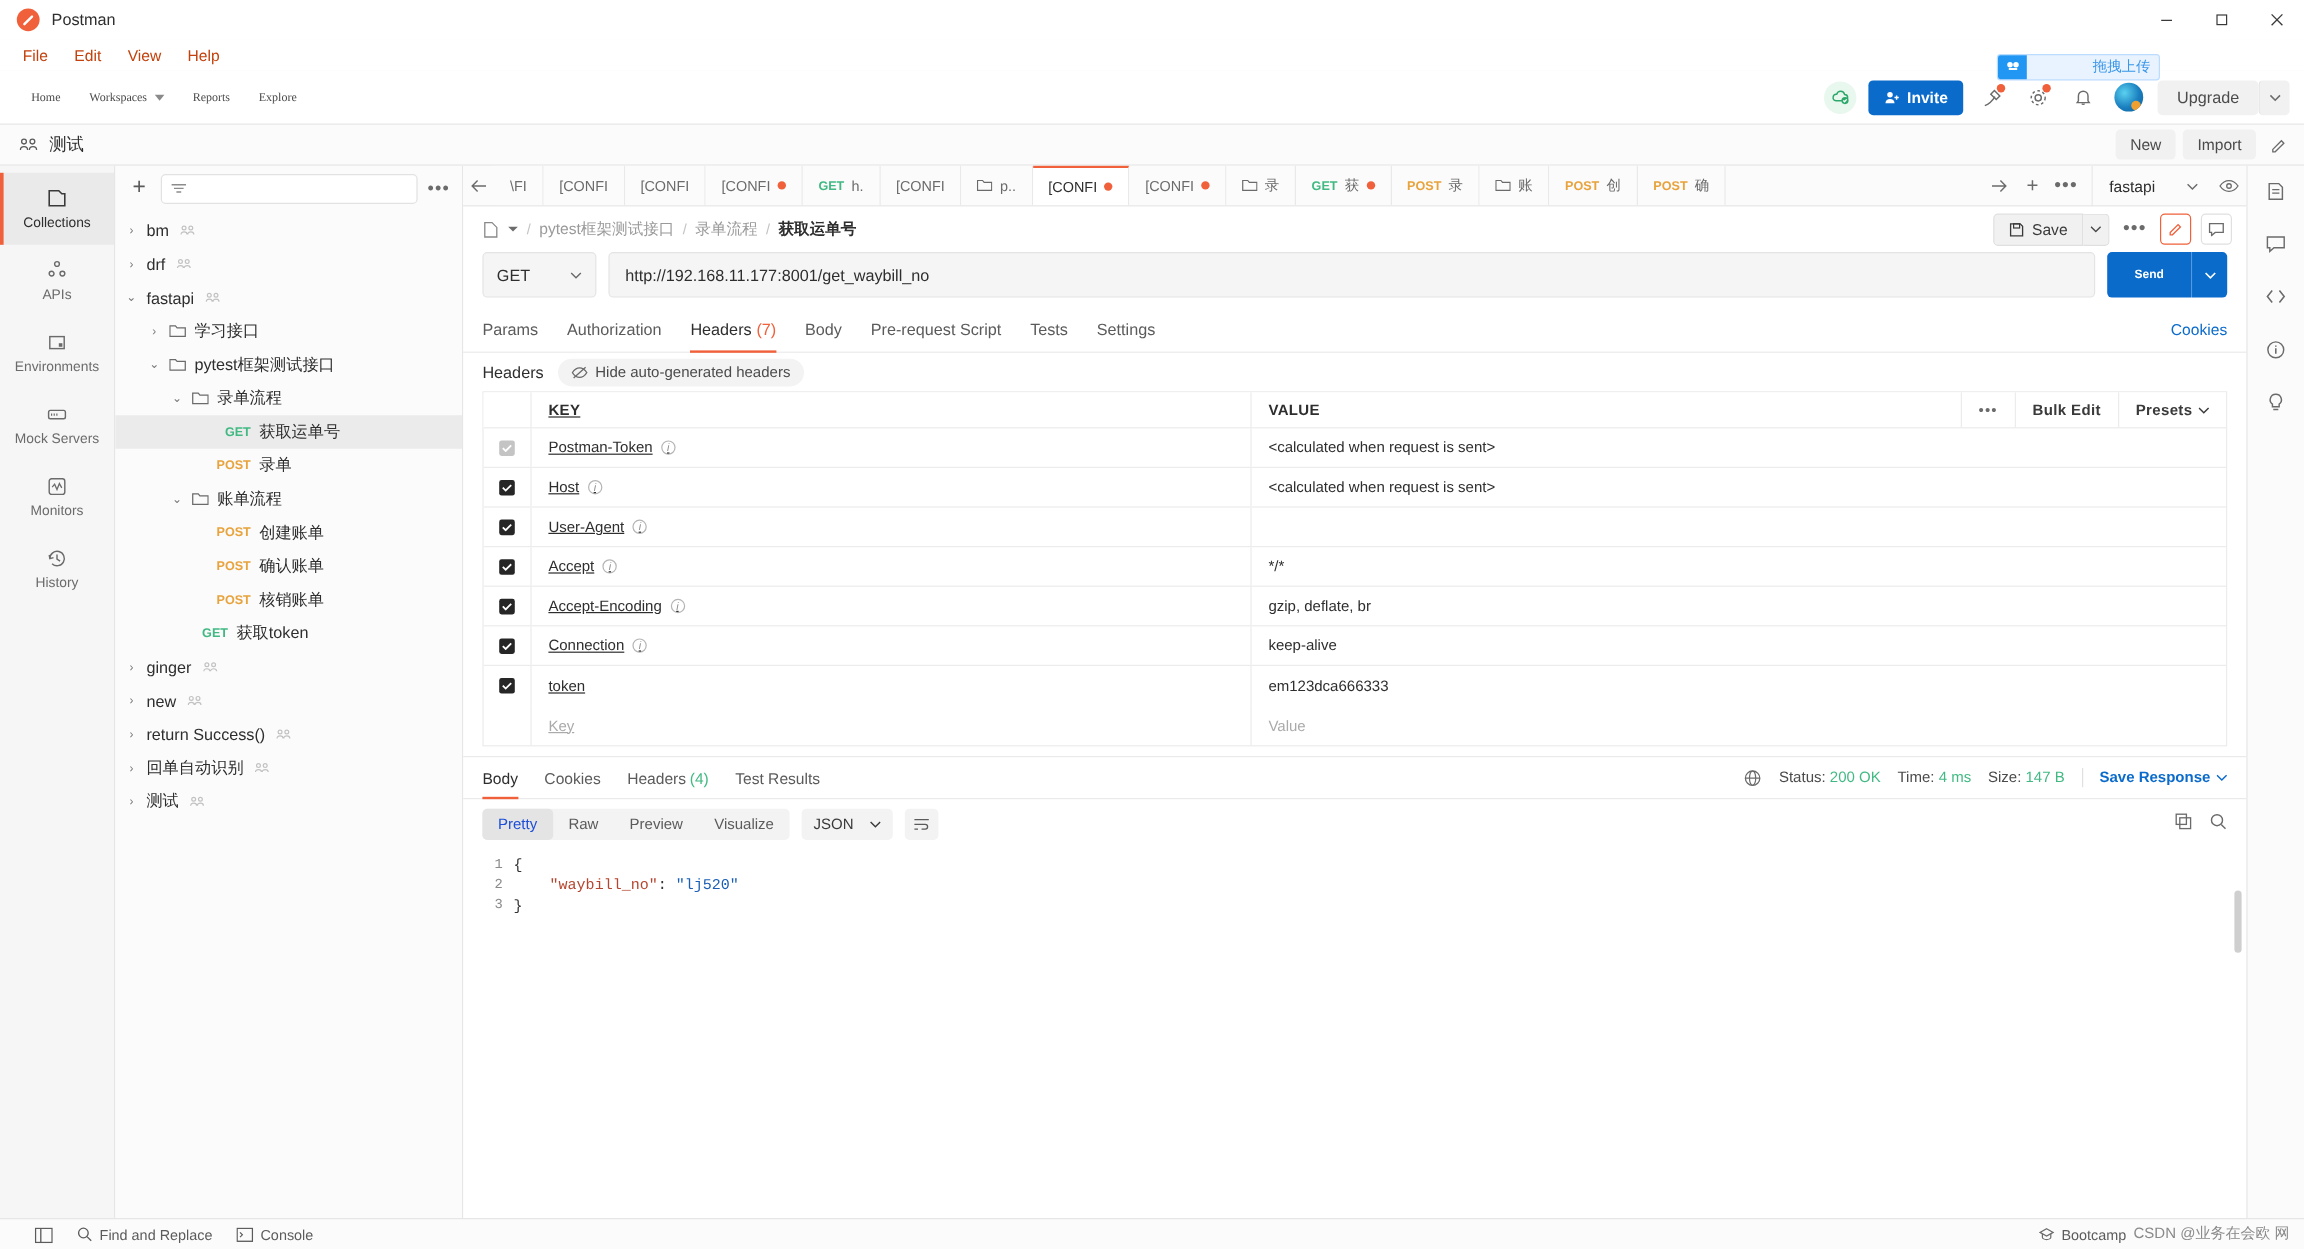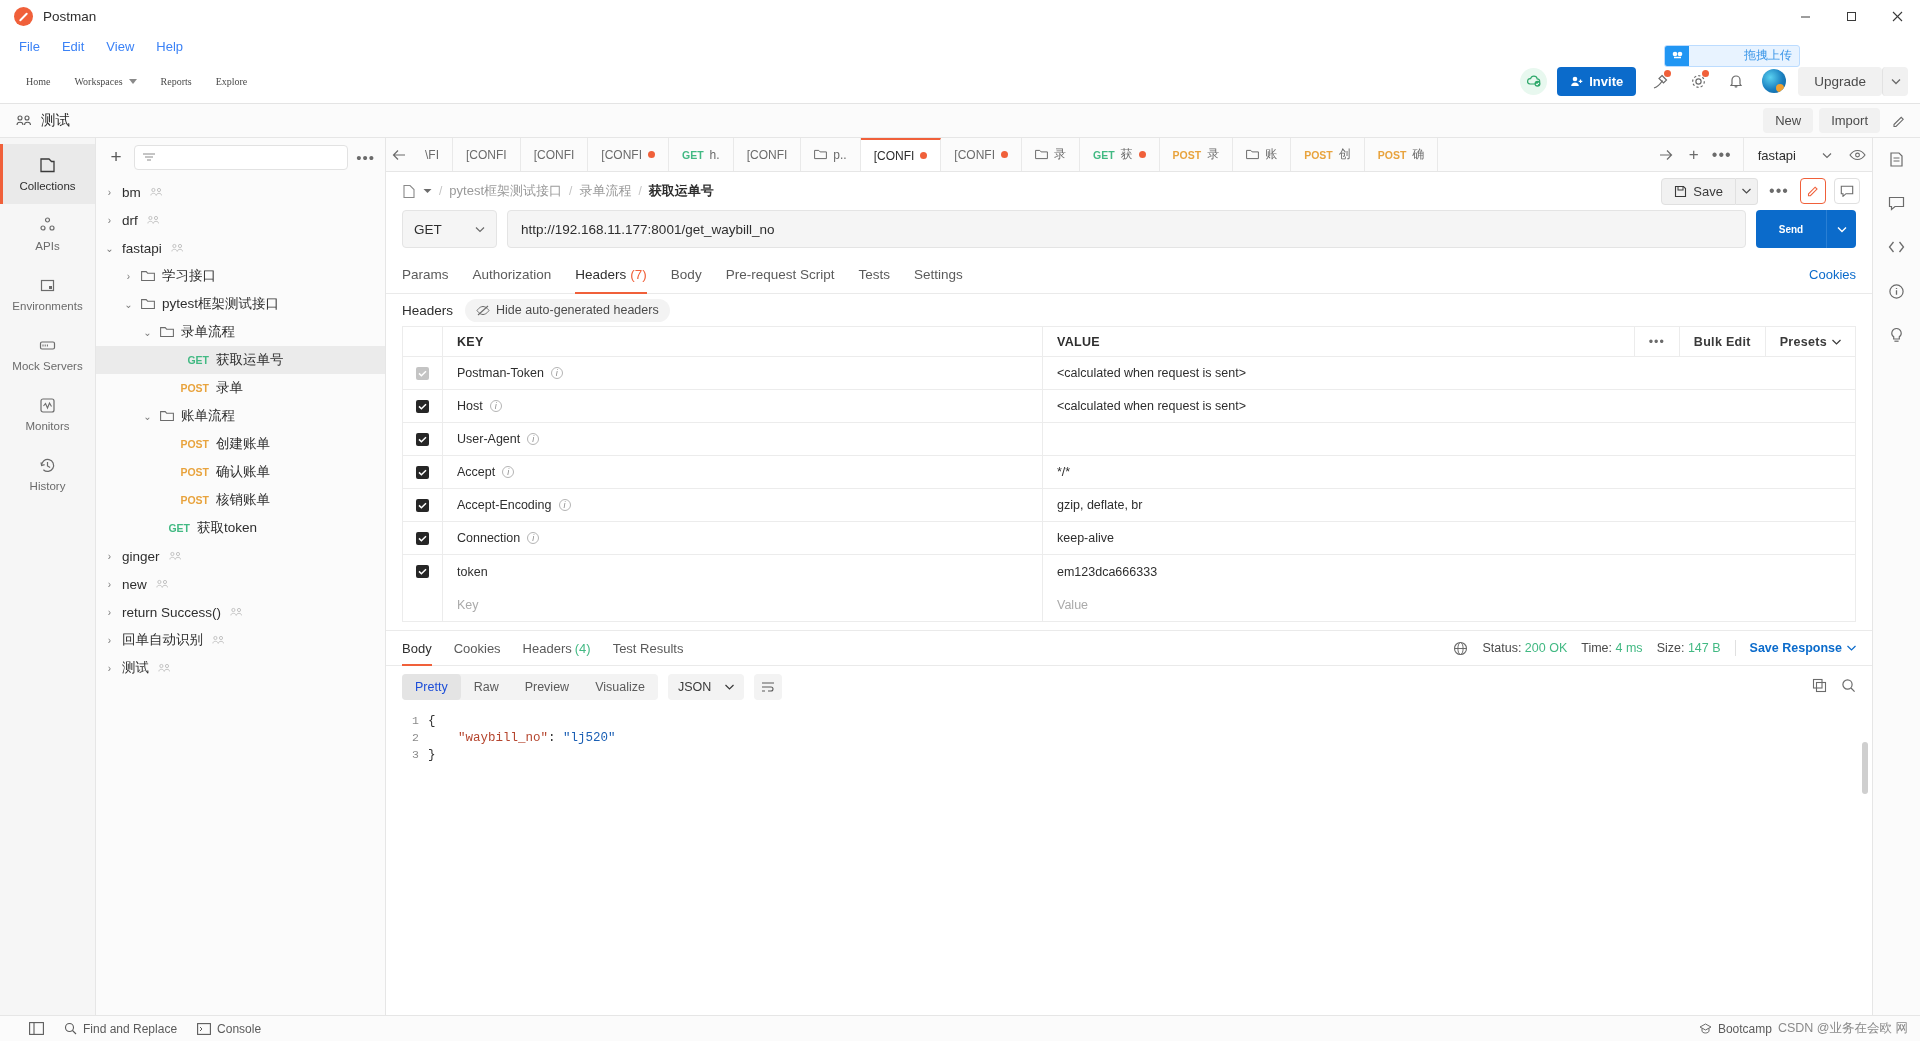--- a/index.html
+++ b/index.html
@@ -26,21 +26,21 @@
     background:#fff; transform: rotate(-45deg); border-radius:1px;
   }
   .title-text { font-size: 13.5px; color: #2e2e2e; }
   .win-btns { position: absolute; right: 0; top: 0; height: 33px; display: flex; }
   .win-btn { width: 46px; height: 33px; display: flex; align-items: center; justify-content: center;
              color: #3a3a3a; font-size: 13px; }
   .win-btn svg { display:block; }
 
   
   .menubar { height: 26px; background: #fff; display: flex; align-items: center; padding-left: 10px; gap: 4px; }
-  .menu-item { font-size: 13px; color: #3b82f6; padding: 2px 9px; border-radius: 3px; }
+  .menu-item { font-size: 13px; color: #c2410c; padding: 2px 9px; border-radius: 3px; }
 
   
   .topnav { height: 45px; background: #fff; display: flex; align-items: center; padding: 0 14px;
             border-bottom: 1px solid #e4e4e4; position: relative; }
   .nav-link { font-size: 10px; color: #4b4b4b; padding: 6px 12px; border-radius: 4px; display:flex; align-items:center; gap:6px;font-family:Liberation Serif, serif;}
   .caret { border-left: 4px solid transparent; border-right: 4px solid transparent;
            border-top: 5px solid #8a8a8a; display: inline-block; }
   .searchbox {
     position: absolute; left: 50%; transform: translateX(-50%);
     width: 287px; height: 28px; background: #f6f6f6; border: 1px solid #e6e6e6;
@@ -160,21 +160,21 @@
   .hide-pill { height: 23px; background: #f3f3f3; border-radius: 12px; display: flex; align-items: center;
                gap: 6px; padding: 0 11px; font-size: 12.5px; color: #4b4b4b; }
 
   
   .htable { margin: 0 16px; border: 1px solid #ececec; }
   .hrow { display: flex; height: 33px; align-items: center; border-bottom: 1px solid #ececec; }
   .hrow:last-child { border-bottom: none; }
   .hrow.head { height: 30px; background: #fff; font-size: 11.5px; font-weight: bold; color: #4b4b4b; letter-spacing: .3px; }
   .c-check { width: 40px; display: flex; align-items: center; justify-content: center; flex: none; border-right:1px solid #ececec; height:100%;}
   .c-key { flex: 0 0 600px; padding-left: 14px; font-size: 12.5px; color: #2e2e2e; display: flex; align-items: center; gap: 7px;
-           border-right: 1px solid #ececec; height: 100%; }
+           border-right: 1px solid #ececec; height: 100%; text-decoration: underline; }
   .c-val { flex: 1; padding-left: 14px; font-size: 12.5px; color: #2e2e2e; display: flex; align-items: center; height: 100%; min-width:0;}
   .c-actions { flex: none; display: flex; align-items: center; height: 100%; }
   .act-cell { padding: 0 14px; font-size: 12.5px; font-weight: bold; color: #3a3a3a; display: flex; align-items: center;
               gap: 5px; height: 100%; border-left: 1px solid #ececec; }
   .ph-txt { color: #aaa; }
   .cb { width: 13px; height: 13px; border-radius: 2px; background: #262626; display: flex;
         align-items: center; justify-content: center; }
   .cb.dim { background: #c4c4c4; }
   .cb svg { display: block; }
   .info-i { width: 12px; height: 12px; border-radius: 50%; border: 1px solid #b5b5b5; color: #8f8f8f;
@@ -213,21 +213,21 @@
   .vscroll { position: absolute; right: 4px; top: 34px; width: 6px; height: 52px; background: #cfcfcf; border-radius: 3px; }
 
   
   .rrail { width: 48px; background: #fbfbfb; border-left: 1px solid #e6e6e6; padding-top: 8px;
            display: flex; flex-direction: column; align-items: center; gap: 18px; }
   .rrail div { color: #6b6b6b; width: 30px; height: 26px; display: flex; align-items: center; justify-content: center; }
 
   
   .statusbar { height: 26px; background: #fbfbfb; border-top: 1px solid #e6e6e6; display: flex; align-items: center;
                padding: 0 12px; gap: 20px; font-size: 12px; color: #5b5b5b; position: relative; }
-  .sb-left { display: flex; align-items: flex-start; gap: 20px; padding-left: 17px; }
+  .sb-left { display: flex; align-items: flex-end; gap: 20px; padding-left: 17px; }
   .sb-i { display: flex; align-items: center; gap: 6px; }
   .sb-right { position: absolute; right: 12px; display: flex; align-items: center; gap: 6px; }
   .csdn { color: #8a8a8a; font-size: 12.5px; }
 </style>
 </head>
 <body>
 
 <div class="app">
 
   <div class="titlebar">

